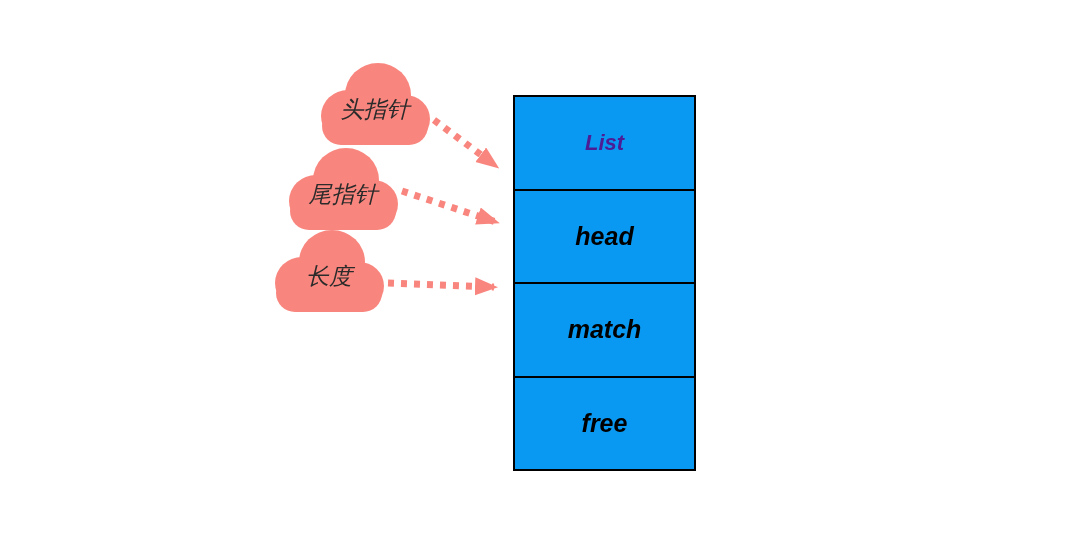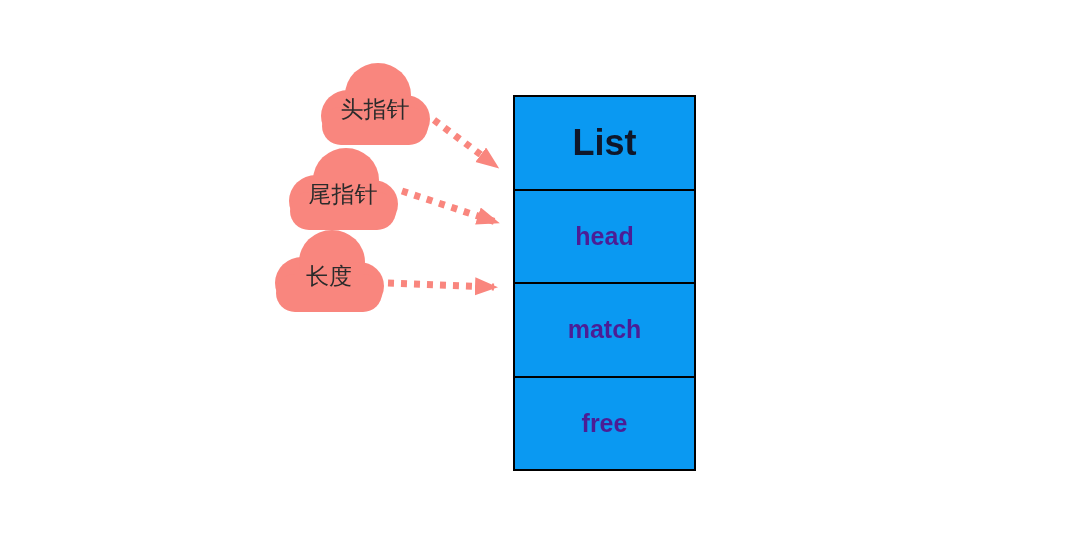--- a/index.html
+++ b/index.html
@@ -7,20 +7,21 @@
     padding: 0;
     background: #ffffff;
     font-family: "Liberation Sans", sans-serif;
   }
   .canvas {
     position: relative;
     width: 1080px;
     height: 479px;
     background: #ffffff;
     overflow: hidden;
+    font-style: italic;
   }
   .diagram-svg {
     position: absolute;
     left: 0;
     top: 0;
     width: 1080px;
     height: 546px;
   }
   .cloud-label {
     font-family: "Liberation Sans", sans-serif;
@@ -42,28 +43,28 @@
     flex-direction: column;
   }
   .list-row {
     flex: 1 1 0;
     display: flex;
     flex-direction: column;
     align-items: center;
     justify-content: center;
     border-bottom: 2px solid #000000;
     font-weight: bold;
-    color: #4c1d95;
+    color: #000000;
     font-size: 25px;
     line-height: 1;
   }
   .list-row:last-child { border-bottom: none; }
   .list-row.title-row {
-    color: #0f172a;
-    font-size: 36px;
+    color: #4c1d95;
+    font-size: 22px;
   }
   .len-value {
     font-size: 22px;
     margin-top: 2px;
   }
   .watermark {
     position: absolute;
     right: 8px;
     top: 513px;
     font-size: 15px;

